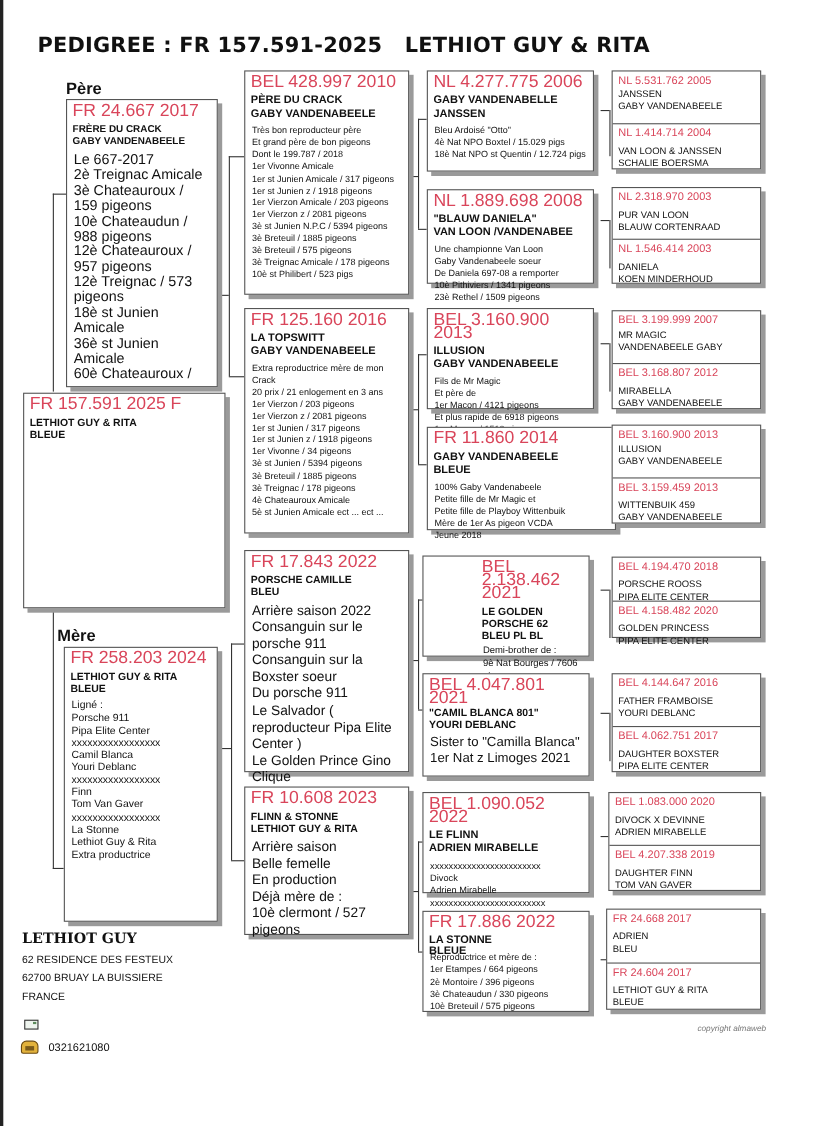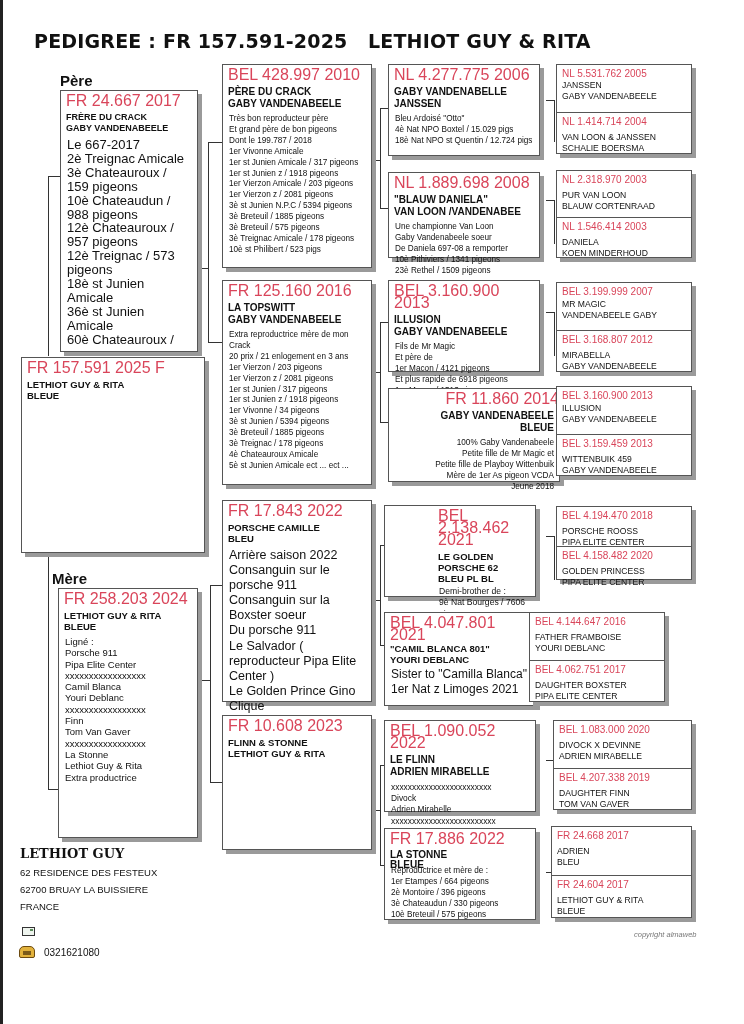--- a/index.html
+++ b/index.html
@@ -194,20 +194,25 @@
 Le Salvador ( reproducteur Pipa Elite Center )
 Le Golden Prince Gino Clique</div>
 </div>
 
 <div class="box" style="left:222px; top:715px; width:150px; height:135px;">
   <div class="ring">FR 10.608 2023</div>
   <div class="name">
     <div>FLINN &amp; STONNE</div>
     <div>LETHIOT GUY &amp; RITA</div>
   </div>
+  <div class="desc large">Arrière saison
+Belle femelle
+En production
+ Déjà mère de :
+10è clermont / 527 pigeons</div>
 </div>
 
 <div class="box" style="left:388px; top:64px; width:152px; height:92px;">
   <div class="ring">NL 4.277.775 2006</div>
   <div class="name big">
       <div>GABY VANDENABELLE</div>
       <div>JANSSEN</div>
     </div>
   <div class="desc">Bleu Ardoisé "Otto"
 4è Nat NPO Boxtel / 15.029 pigs
@@ -230,21 +235,21 @@
   <div class="name big">
       <div>ILLUSION</div>
       <div>GABY VANDENABEELE</div>
     </div>
   <div class="desc">Fils de Mr Magic
 Et père de
 1er Macon / 4121 pigeons
 Et plus rapide de 6918 pigeons
 1er Macon / 1513 pigeons</div>
 </div>
-<div class="box" style="left:388px; top:388px; width:172px; height:94px;text-align:right;">
+<div class="box" style="left:388px; top:388px; width:172px; height:94px;">
   <div class="ring">FR 11.860 2014</div>
   <div class="name big">
       <div>GABY VANDENABEELE</div>
       <div>BLEUE</div>
     </div>
   <div class="desc">100% Gaby Vandenabeele
 Petite fille de Mr Magic et
 Petite fille de Playboy Wittenbuik
 Mère de 1er As pigeon VCDA
 Jeune 2018</div>
@@ -366,21 +371,21 @@
       </div>
     </div>
   <div class="half">
       <div class="ring">BEL 4.158.482 2020</div>
       <div class="name">
         <div>GOLDEN PRINCESS</div>
         <div>PIPA ELITE CENTER</div>
       </div>
     </div>
 </div>
-<div class="pair" style="left:529px; top:612px; width:136px; height:90px;">
+<div class="pair" style="left:556px; top:612px; width:136px; height:90px;">
   <div class="half">
       <div class="ring">BEL 4.144.647 2016</div>
       <div class="name">
         <div>FATHER FRAMBOISE</div>
         <div>YOURI DEBLANC</div>
       </div>
     </div>
   <div class="half">
       <div class="ring">BEL 4.062.751 2017</div>
       <div class="name">

